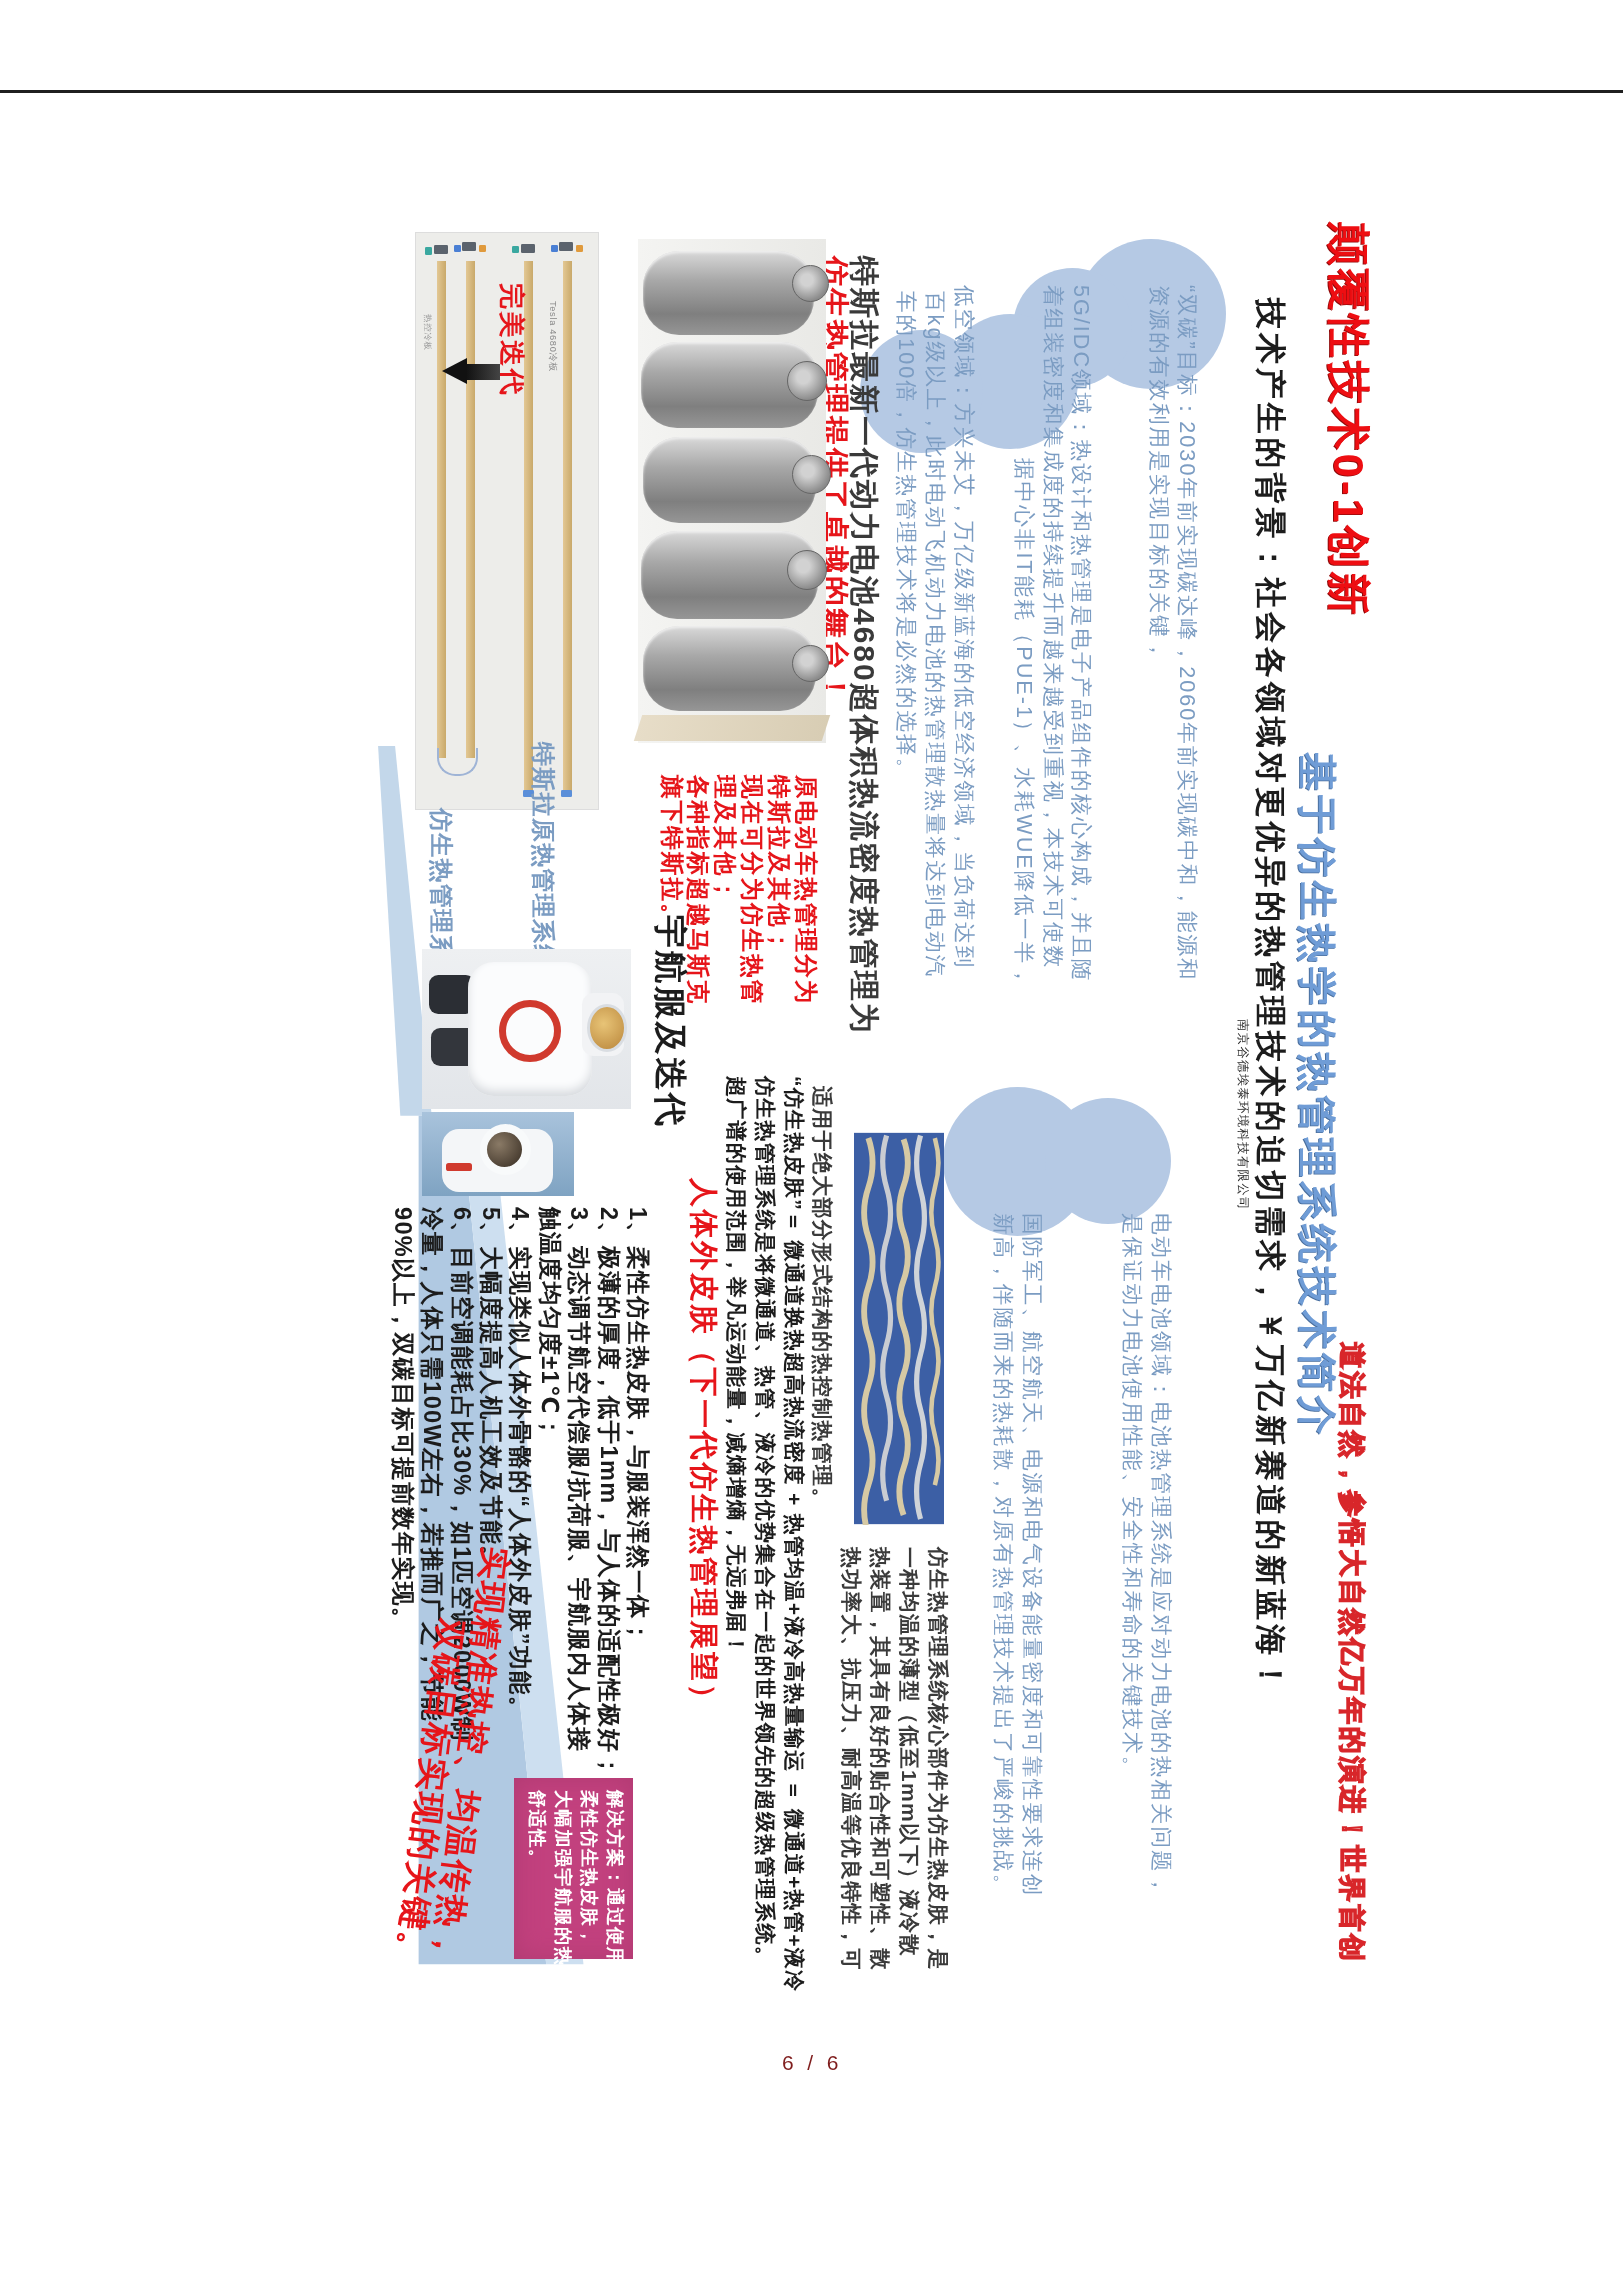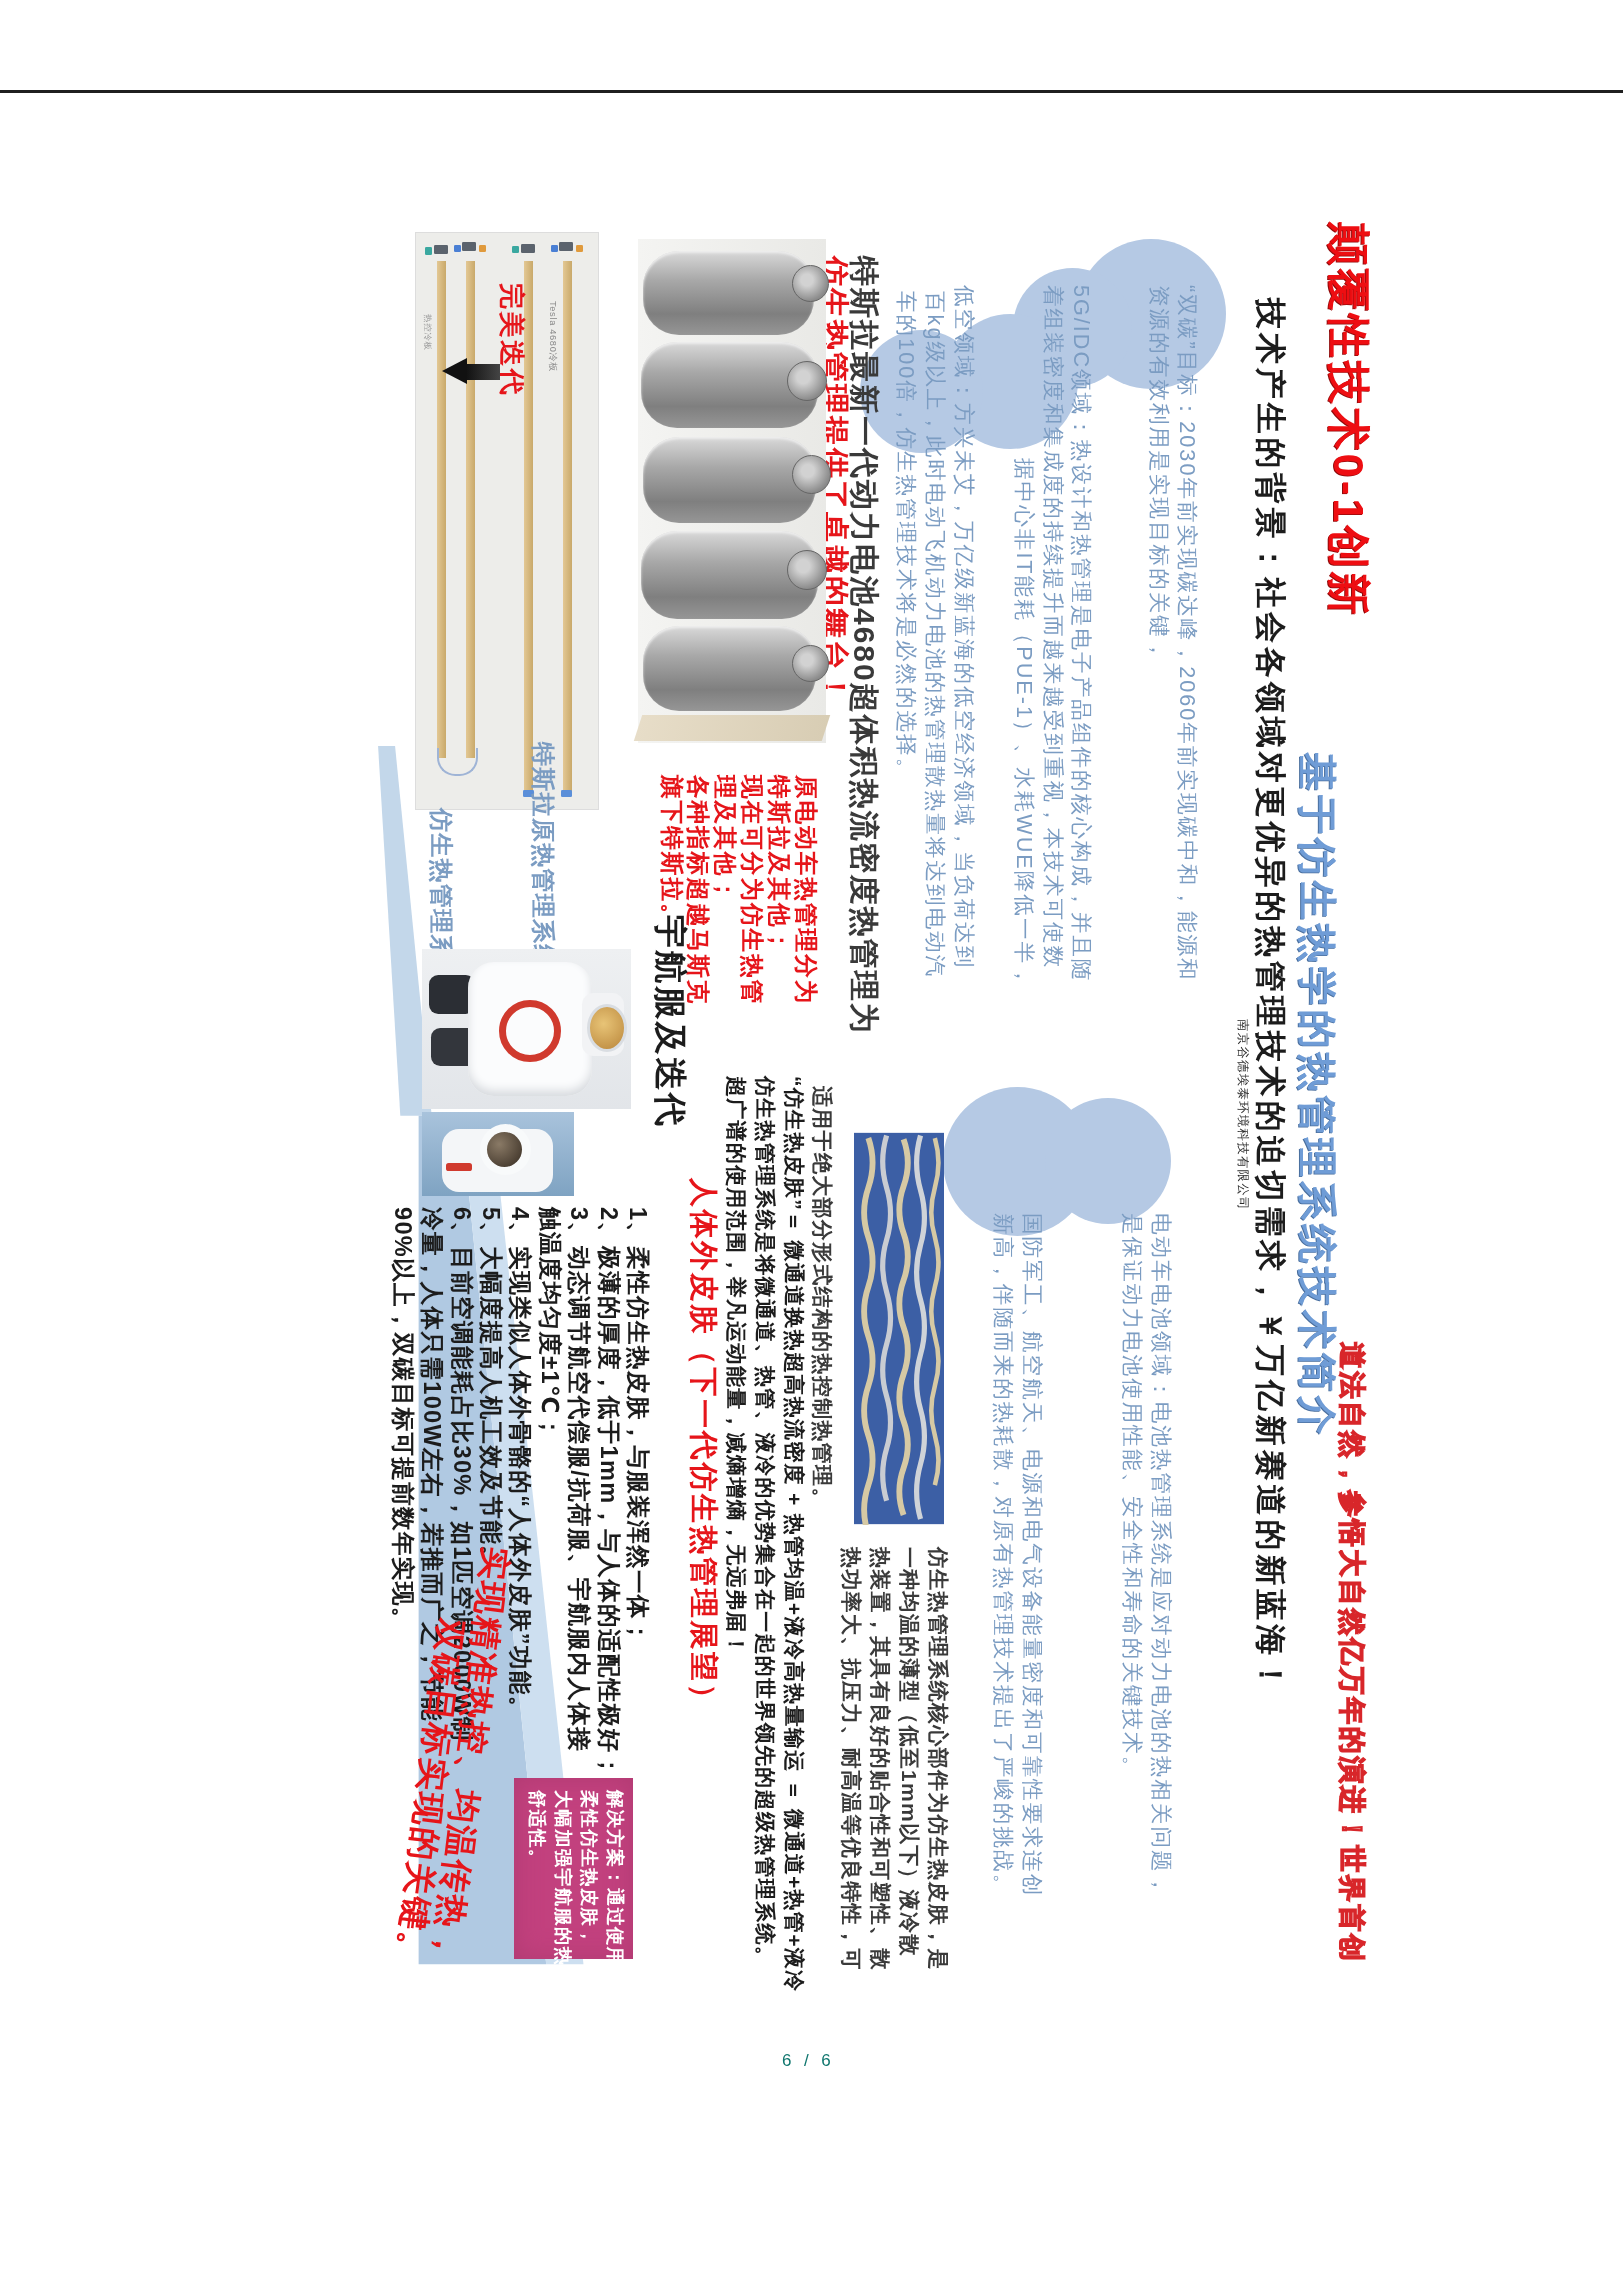--- a/index.html
+++ b/index.html
@@ -180,16 +180,16 @@
 
   <div style="position:absolute;left:514px;top:1778px;width:119px;height:181px;background:#c2417e;box-shadow:inset 0 0 26px #b03a72;"></div>
   <span class="v white" style="left:624px;top:1790px;font-size:18.3px;letter-spacing:1.3px;">解决方案：通过使用</span>
   <span class="v white" style="left:598px;top:1790px;font-size:18.3px;letter-spacing:1.3px;">柔性仿生热皮肤，</span>
   <span class="v white" style="left:572px;top:1790px;font-size:18.3px;letter-spacing:1.3px;">大幅加强宇航服的热</span>
   <span class="v white" style="left:546px;top:1790px;font-size:18.3px;letter-spacing:1.3px;">舒适性。</span>
 
   <span class="v red" style="left:513px;top:1549px;font-size:33px;letter-spacing:2px;transform:rotate(97deg);">实现精准热控、均温传热，</span>
   <span class="v red" style="left:468px;top:1621px;font-size:33px;letter-spacing:2px;transform:rotate(97deg);">双碳目标实现的关键。</span>
 
-  <span style="position:absolute;left:782px;top:2051px;font-size:17px;color:#0f766e;letter-spacing:3.9px;">6 / 6</span>
+  <span style="position:absolute;left:782px;top:2051px;font-size:21px;color:#7f1d1d;letter-spacing:3.9px;">6 / 6</span>
 
 </div>
 
 
 </body></html>

